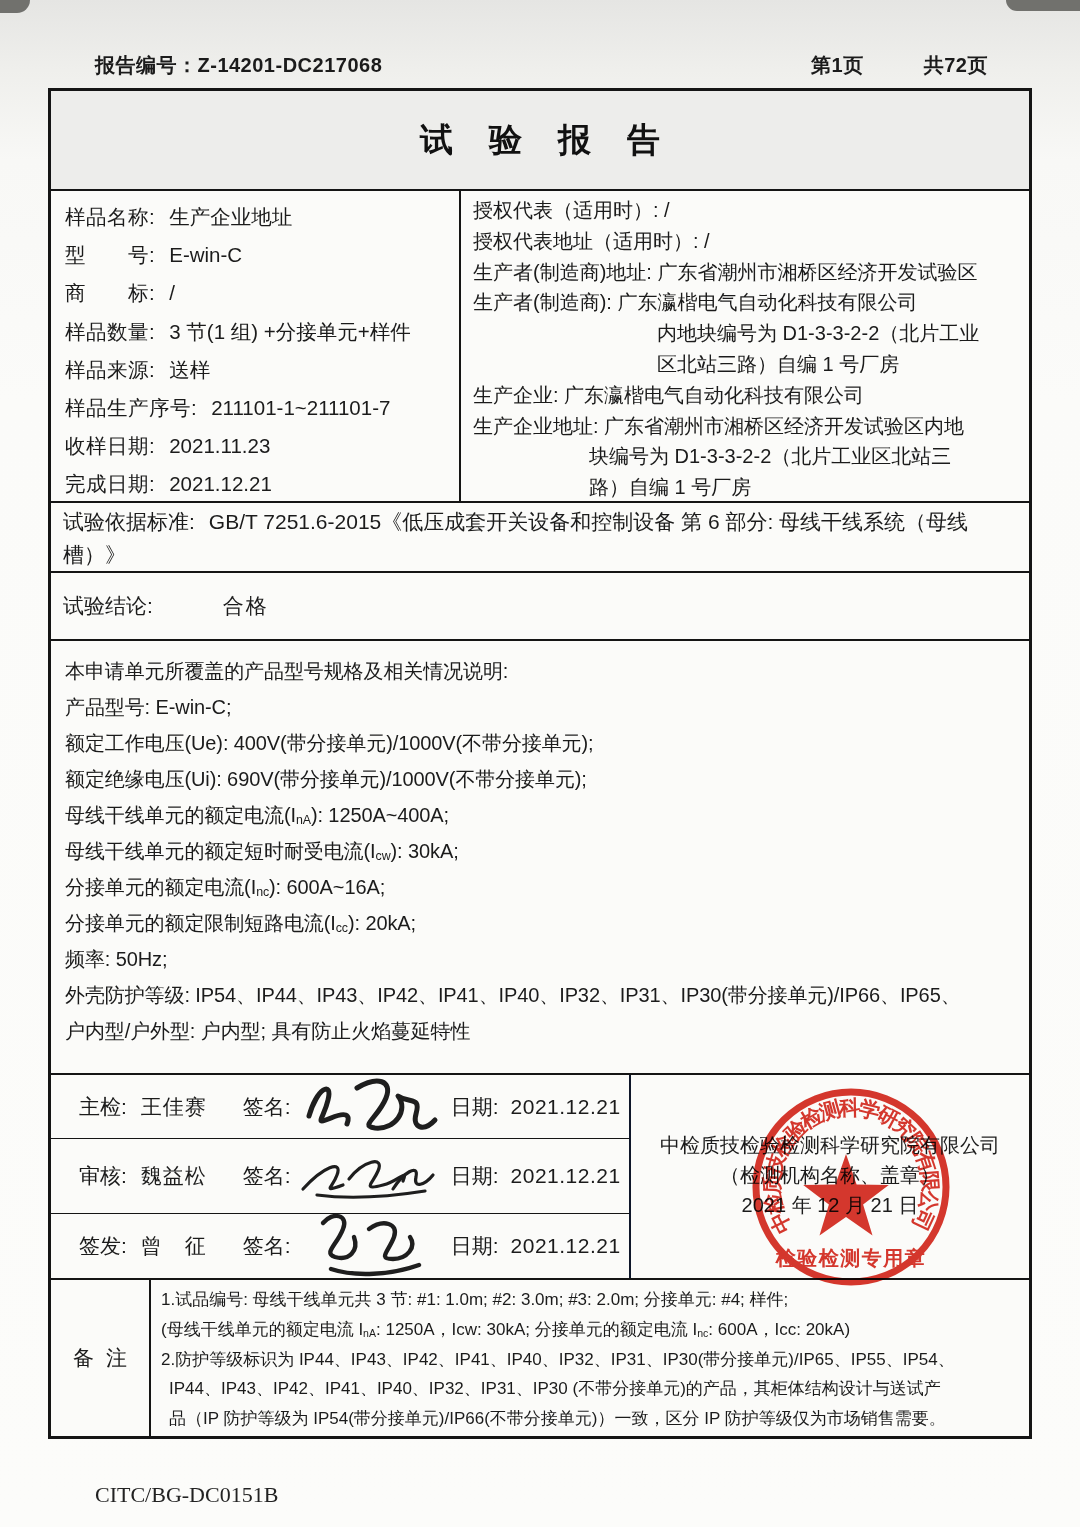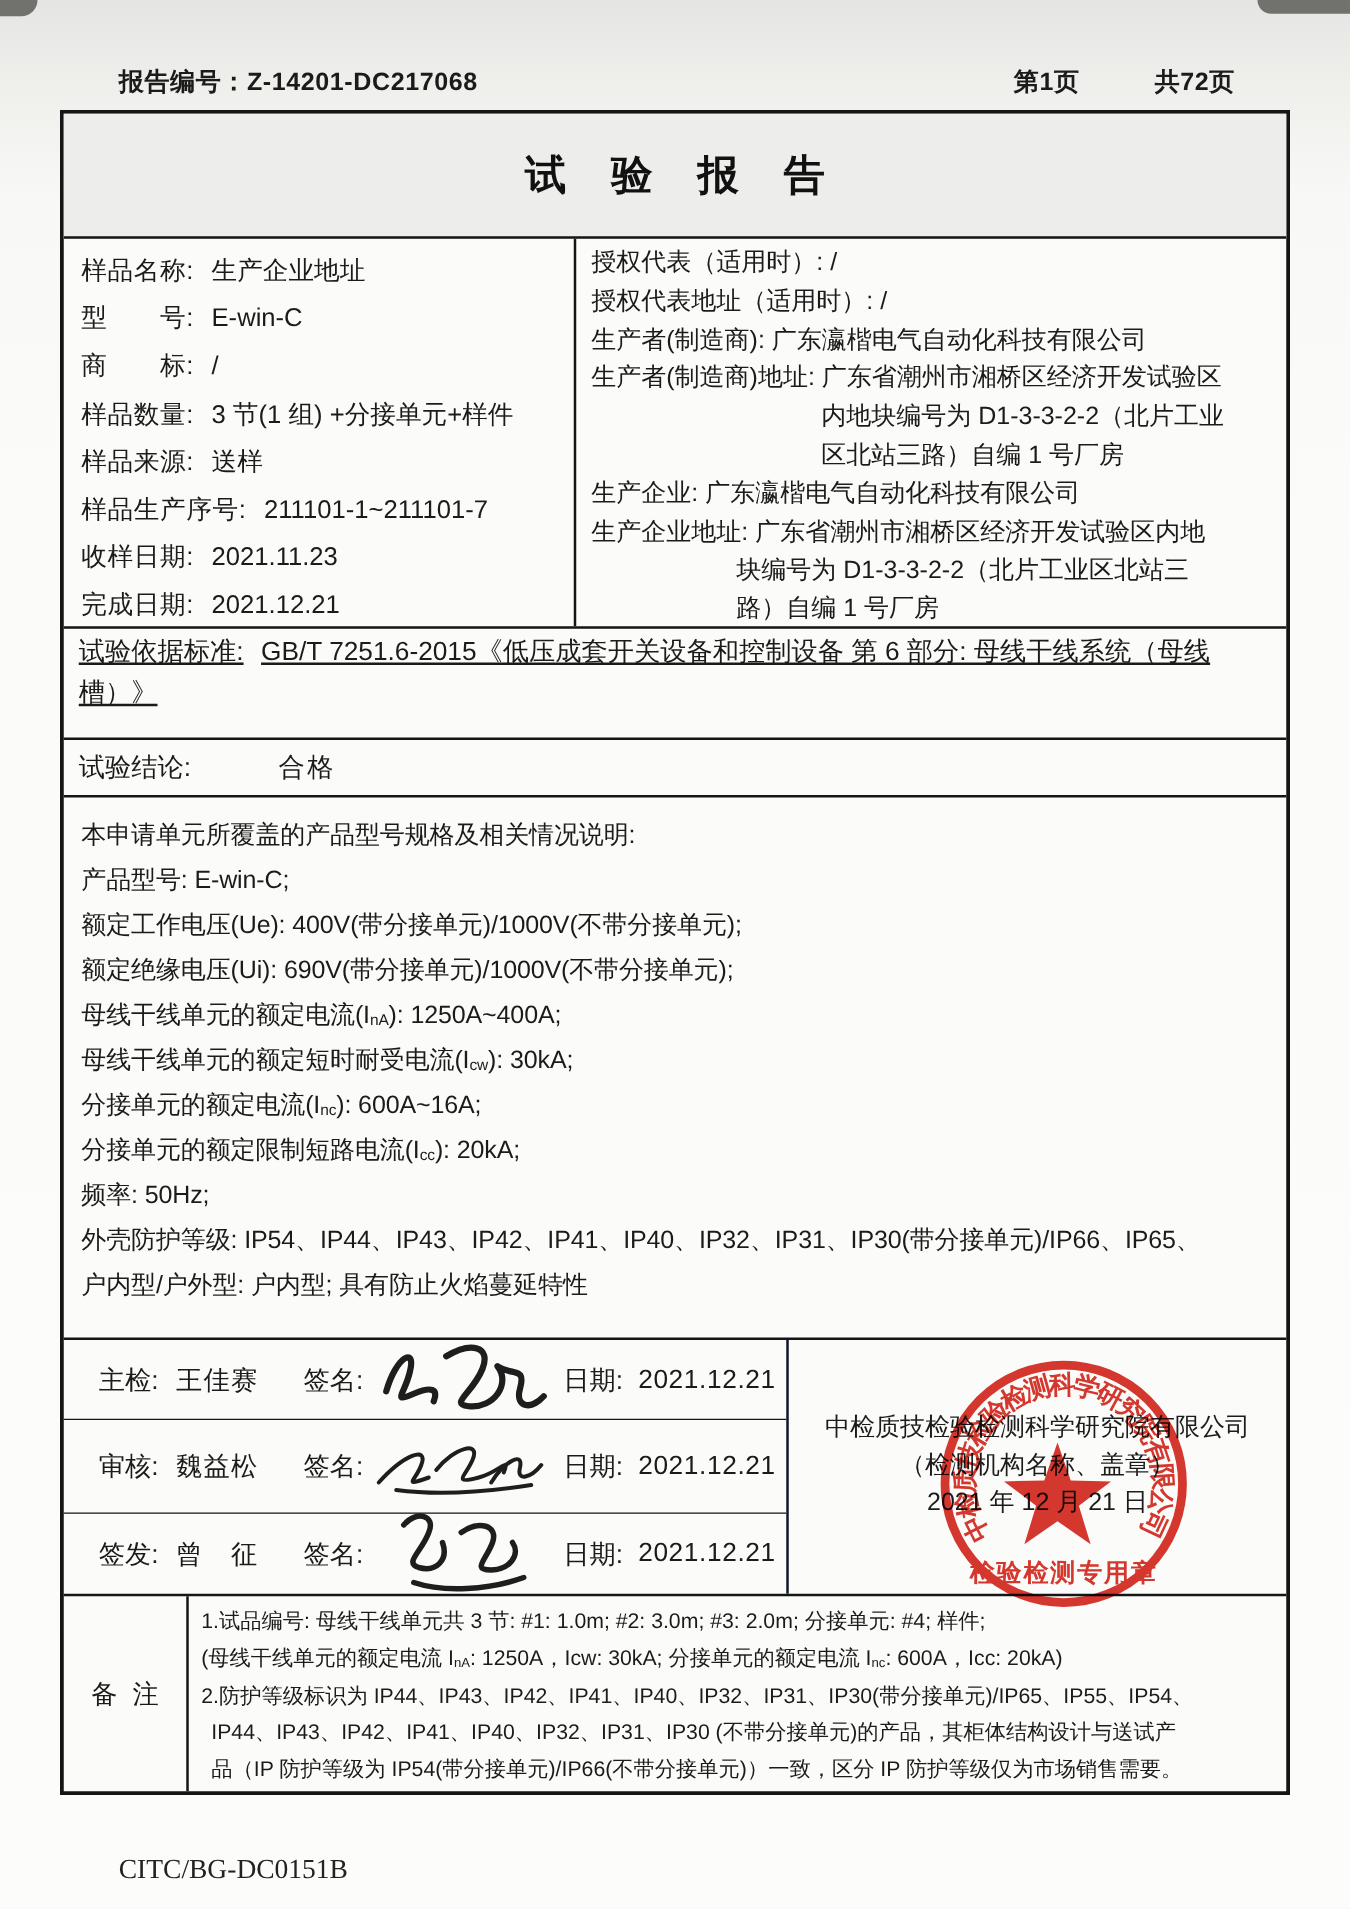--- a/index.html
+++ b/index.html
@@ -36,23 +36,23 @@
   .row-info{height:312px;display:flex;}
   .info-left{width:410px;border-right:2px solid #151515;box-sizing:border-box;padding:7px 8px 0 14px;}
   .info-left .line{line-height:38.2px;font-size:20.5px;white-space:nowrap;}
   .info-left .lbl{letter-spacing:.5px;}
   .info-left .val{margin-left:14px;}
   .info-right{flex:1;box-sizing:border-box;padding:4px 6px 0 12px;}
   .info-right .line{line-height:30.8px;font-size:20px;white-space:nowrap;}
   .info-right .line.ind1{padding-left:184px;}
   .info-right .line.ind2{padding-left:116px;}
 
-  .row-standard{height:89px;padding:2px 12px 0 12px;font-size:21px;line-height:33px;text-decoration:underline;}
+  .row-standard{height:70px;padding:2px 12px 0 12px;font-size:21px;line-height:33px;}
   .row-standard .lbl{margin-right:14px;}
-  .row-conclusion{height:46px;display:flex;align-items:center;padding-left:12px;font-size:21px;}
+  .row-conclusion{height:68px;display:flex;align-items:center;padding-left:12px;font-size:21px;}
   .row-conclusion .val{margin-left:70px;letter-spacing:2px;}
 
   .row-product{height:434px;padding:12px 10px 0 14px;}
   .row-product .line{line-height:36px;font-size:20px;white-space:nowrap;letter-spacing:-0.1px;}
 
   sub{font-size:0.62em;vertical-align:-0.18em;line-height:0;}
 
   .row-sign{height:205px;display:flex;}
   .sign-left{width:580px;border-right:2px solid #0f172a;box-sizing:border-box;display:flex;flex-direction:column;}
   .sign-row{display:flex;align-items:center;padding-left:28px;font-size:21px;position:relative;box-sizing:border-box;}
@@ -126,23 +126,23 @@
           <div class="line"><span class="lbl">收样日期:</span><span class="val">2021.11.23</span></div>
 
           <div class="line"><span class="lbl">完成日期:</span><span class="val">2021.12.21</span></div>
         </div>
       <div class="info-right">
 
           <div class="line"><span>授权代表（适用时）: /</span></div>
 
           <div class="line"><span>授权代表地址（适用时）: /</span></div>
 
+          <div class="line"><span>生产者(制造商)地址: 广东省潮州市湘桥区经济开发试验区</span></div>
+
           <div class="line"><span>生产者(制造商): 广东瀛楷电气自动化科技有限公司</span></div>
-
-          <div class="line"><span>生产者(制造商)地址: 广东省潮州市湘桥区经济开发试验区</span></div>
 
           <div class="line ind1"><span>内地块编号为 D1-3-3-2-2（北片工业</span></div>
 
           <div class="line ind1"><span>区北站三路）自编 1 号厂房</span></div>
 
           <div class="line"><span>生产企业: 广东瀛楷电气自动化科技有限公司</span></div>
 
           <div class="line"><span>生产企业地址: 广东省潮州市湘桥区经济开发试验区内地</span></div>
 
           <div class="line ind2"><span>块编号为 D1-3-3-2-2（北片工业区北站三</span></div>

